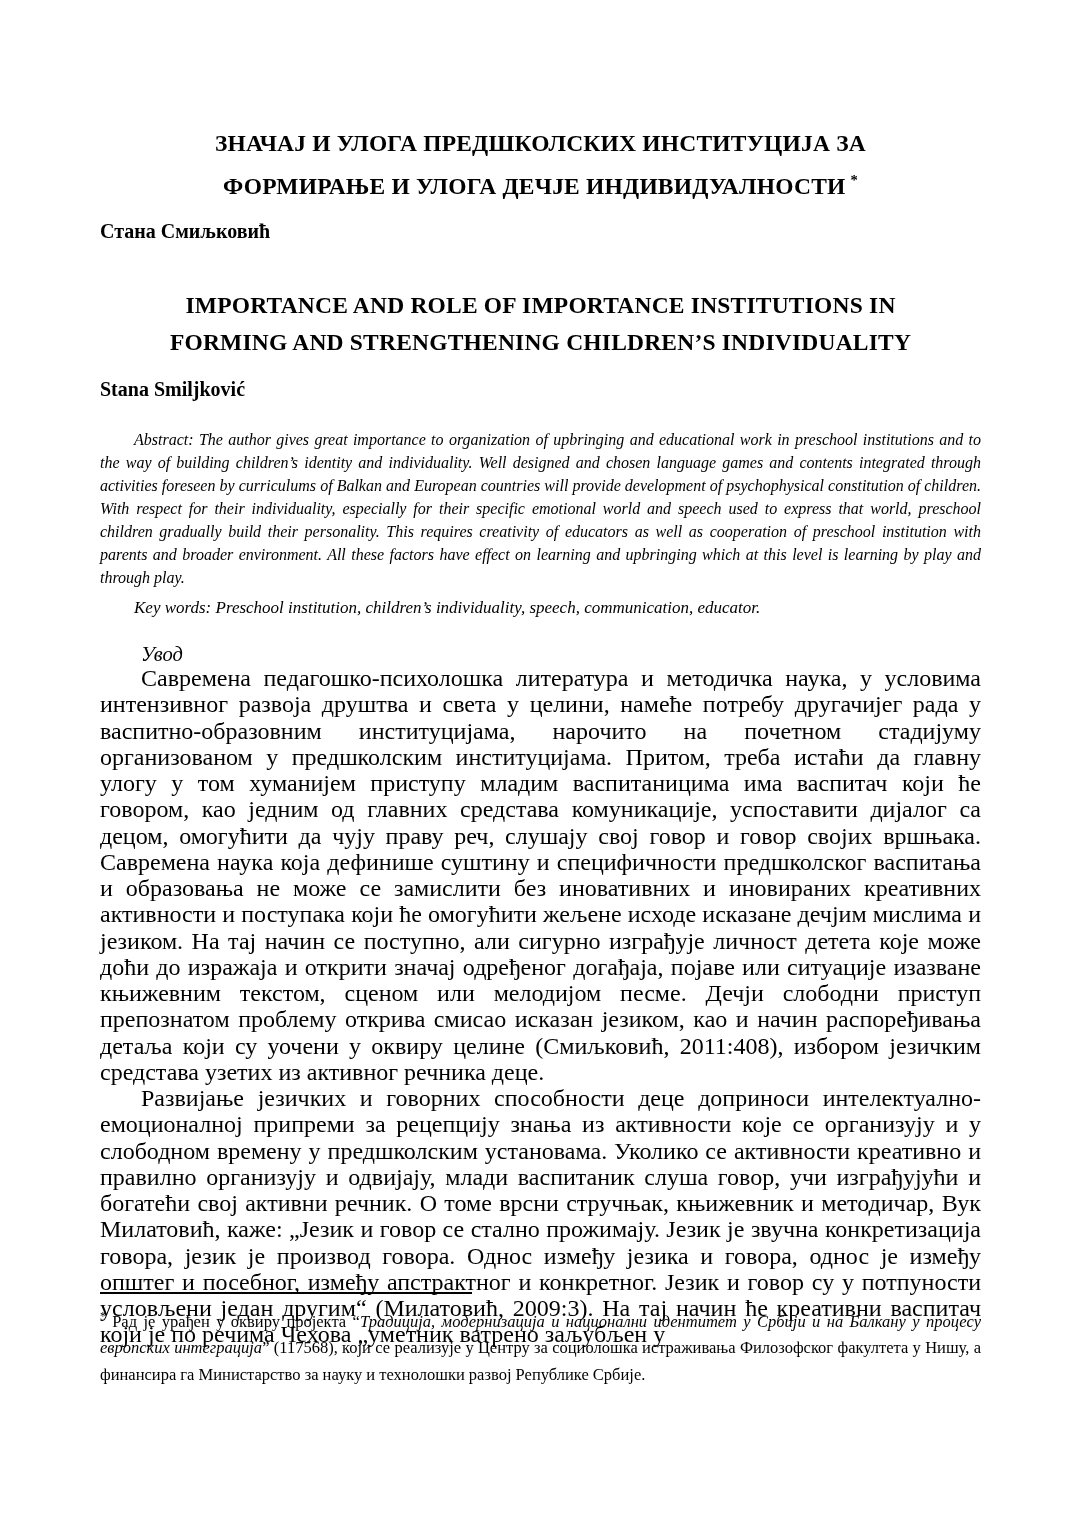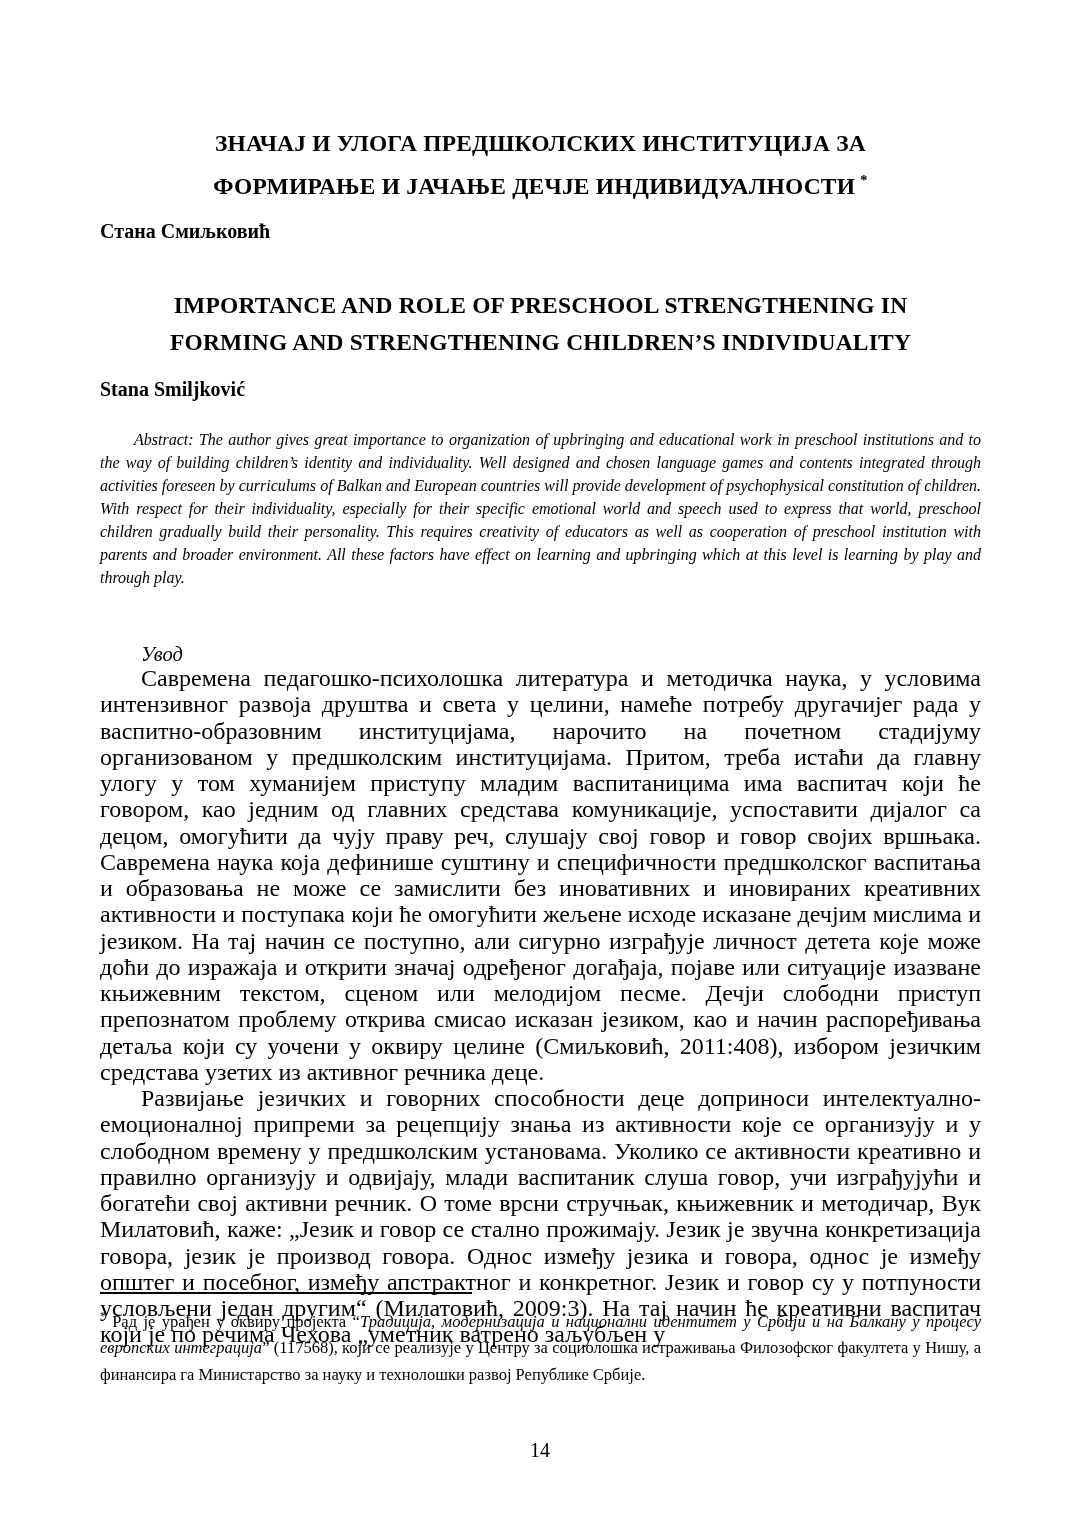--- a/index.html
+++ b/index.html
@@ -99,44 +99,46 @@
     line-height: 24px;
   }
 </style>
 </head>
 <body>
 
 <div class="page">
 
   <div class="band title" style="top: 125px;">
     <span>ЗНАЧАЈ И УЛОГА ПРЕДШКОЛСКИХ ИНСТИТУЦИЈА ЗА</span><br>
-    <span>ФОРМИРАЊЕ И ЈАЧАЊЕ ДЕЧЈЕ ИНДИВИДУАЛНОСТИ</span><sup class="star">*</sup>
+    <span>ФОРМИРАЊЕ И УЛОГА ДЕЧЈЕ ИНДИВИДУАЛНОСТИ</span><sup class="star">*</sup>
   </div>
 
   <div class="band author" style="top: 218px;">Стана Смиљковић</div>
 
   <div class="band title" style="top: 287px;">
-    <span>IMPORTANCE AND ROLE OF PRESCHOOL STRENGTHENING IN</span><br>
+    <span>IMPORTANCE AND ROLE OF IMPORTANCE INSTITUTIONS IN</span><br>
     <span>FORMING AND STRENGTHENING CHILDREN’S INDIVIDUALITY</span>
   </div>
 
   <div class="band author" style="top: 376px;">Stana Smiljković</div>
 
   <div class="band" style="top: 428px;">
     <p class="abstract">Abstract: The author gives great importance to organization of upbringing and educational work in preschool institutions and to the way of building children’s identity and individuality. Well designed and chosen language games and contents integrated through activities foreseen by curriculums of Balkan and European countries will provide development of psychophysical constitution of children. With respect for their individuality, especially for their specific emotional world and speech used to express that world, preschool children gradually build their personality. This requires creativity of educators as well as cooperation of preschool institution with parents and broader environment. All these factors have effect on learning and upbringing which at this level is learning by play and through play.</p>
   </div>
 
+  <div class="band" style="top: 596px;">
+    <p class="keywords">Key words: Preschool institution, children’s individuality, speech, communication, educator.</p>
+  </div>
 
   <div class="band section-heading" style="top: 641px;">Увод</div>
 
   <div class="band body-text" style="top: 665px;">
     <p>Савремена педагошко-психолошка литература и методичка наука, у условима интензивног развоја друштва и света у целини, намеће потребу другачијег рада у васпитно-образовним институцијама, нарочито на почетном стадијуму организованом у предшколским институцијама. Притом, треба истаћи да главну улогу у том хуманијем приступу младим васпитаницима има васпитач који ће говором, као једним од главних средстава комуникације, успоставити дијалог са децом, омогућити да чују праву реч, слушају свој говор и говор својих вршњака. Савремена наука која дефинише суштину и специфичности предшколског васпитања и образовања не може се замислити без иновативних и иновираних креативних активности и поступака који ће омогућити жељене исходе исказане дечјим мислима и језиком. На тај начин се поступно, али сигурно изграђује личност детета које може доћи до изражаја и открити значај одређеног догађаја, појаве или ситуације изазване књижевним текстом, сценом или мелодијом песме. Дечји слободни приступ препознатом проблему открива смисао исказан језиком, као и начин распоређивања детаља који су уочени у оквиру целине (Смиљковић, 2011:408), избором језичким средстава узетих из активног речника деце.</p>
     <p>Развијање језичких и говорних способности деце доприноси интелектуално-емоционалној припреми за рецепцију знања из активности које се организују и у слободном времену у предшколским установама. Уколико се активности креативно и правилно организују и одвијају, млади васпитаник слуша говор, учи изграђујући и богатећи свој активни речник. О томе врсни стручњак, књижевник и методичар, Вук Милатовић, каже: „Језик и говор се стално прожимају. Језик је звучна конкретизација говора, језик је производ говора. Однос између језика и говора, однос је између општег и посебног, између апстрактног и конкретног. Језик и говор су у потпуности условљени један другим“ (Милатовић, 2009:3). На тај начин ће креативни васпитач који је по речима Чехова „уметник ватрено заљубљен у</p>
   </div>
 
   <div class="footnote">
     <div class="footnote-rule"></div>
     <p class="footnote-text"><sup>*</sup><span> Рад је урађен у оквиру пројекта “</span><em>Традиција, модернизација и национални идентитет у Србији и на Балкану у процесу европских интеграција</em><span>” (117568), који се реализује у Центру за социолошка истраживања Филозофског факултета у Нишу, а финансира га Министарство за науку и технолошки развој Републике Србије.</span></p>
   </div>
 
-  <div class="page-number">14</div>
 
 </div>
 
 </body></html>

